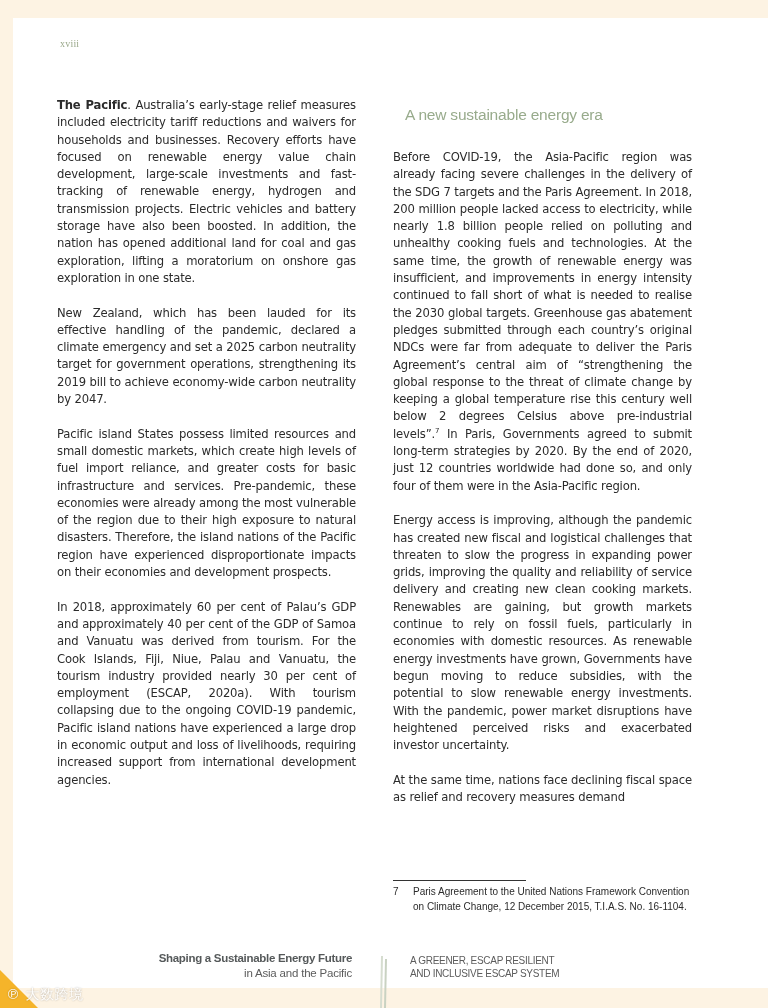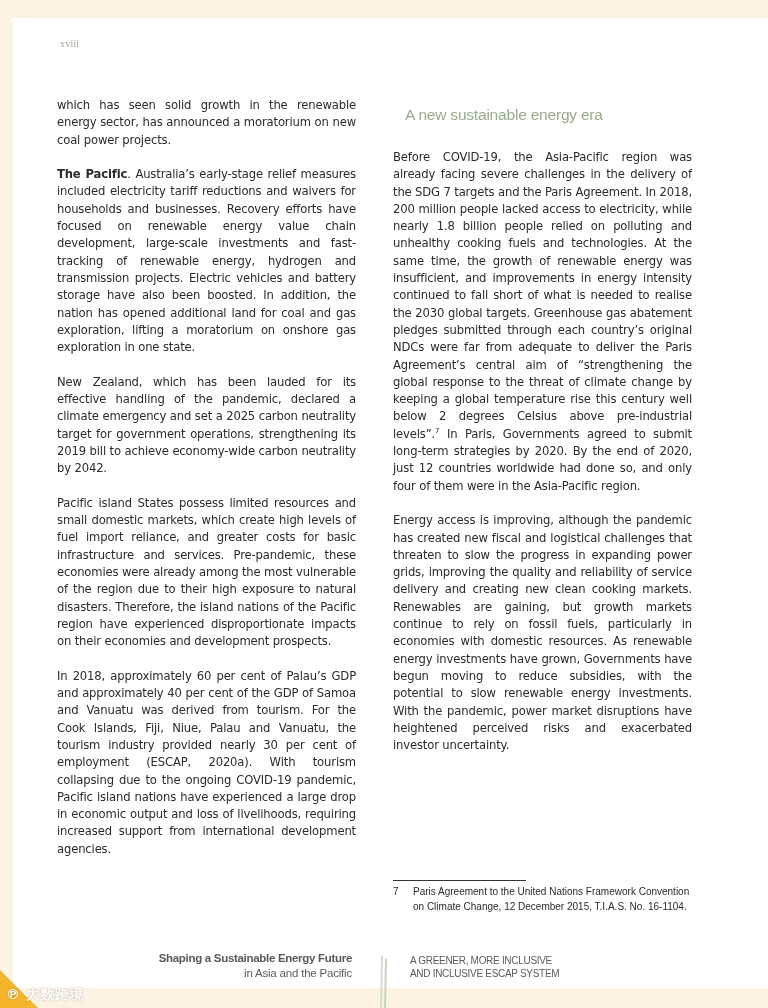--- a/index.html
+++ b/index.html
@@ -60,62 +60,61 @@
   }
   .wm-triangle {
     position: absolute; left: 0; bottom: 0; width: 0; height: 0;
     border-left: 38px solid #f5b42a; border-top: 38px solid transparent;
   }
   .wm-text {
     position: absolute; left: 6px; bottom: 4px; color: #ffffff; font-size: 14px;
     font-family: "DejaVu Sans", sans-serif; opacity: 0.9;
     text-shadow: 0 0 2px rgba(0,0,0,0.35);
     letter-spacing: 0.5px;
-    font-weight: bold;
   }
 </style>
 </head>
 <body>
 
 <div class="page"></div>
 
 <div class="page-number">xviii</div>
 
 <div class="col col-left">
-  <p><span>which has seen solid growth in the renewable energy sector, has announced a moratorium on new coal power projects.</span></p>
   <p><span class="lead">The Pacific</span><span>. Australia’s early-stage relief measures included electricity tariff reductions and waivers for households and businesses. Recovery efforts have focused on renewable energy value chain development, large-scale investments and fast-tracking of renewable energy, hydrogen and transmission projects. Electric vehicles and battery storage have also been boosted. In addition, the nation has opened additional land for coal and gas exploration, lifting a moratorium on onshore gas exploration in one state.</span></p>
-  <p><span>New Zealand, which has been lauded for its effective handling of the pandemic, declared a climate emergency and set a 2025 carbon neutrality target for government operations, strengthening its 2019 bill to achieve economy-wide carbon neutrality by 2042.</span></p>
+  <p><span>New Zealand, which has been lauded for its effective handling of the pandemic, declared a climate emergency and set a 2025 carbon neutrality target for government operations, strengthening its 2019 bill to achieve economy-wide carbon neutrality by 2047.</span></p>
   <p><span>Pacific island States possess limited resources and small domestic markets, which create high levels of fuel import reliance, and greater costs for basic infrastructure and services. Pre-pandemic, these economies were already among the most vulnerable of the region due to their high exposure to natural disasters. Therefore, the island nations of the Pacific region have experienced disproportionate impacts on their economies and development prospects.</span></p>
   <p><span>In 2018, approximately 60 per cent of Palau’s GDP and approximately 40 per cent of the GDP of Samoa and Vanuatu was derived from tourism. For the Cook Islands, Fiji, Niue, Palau and Vanuatu, the tourism industry provided nearly 30 per cent of employment (ESCAP, 2020a). With tourism collapsing due to the ongoing COVID-19 pandemic, Pacific island nations have experienced a large drop in economic output and loss of livelihoods, requiring increased support from international development agencies.</span></p>
 </div>
 
 <h2 class="section-heading">A new sustainable energy era</h2>
 
 <div class="col col-right">
   <p><span>Before COVID-19, the Asia-Pacific region was already facing severe challenges in the delivery of the SDG 7 targets and the Paris Agreement. In 2018, 200 million people lacked access to electricity, while nearly 1.8 billion people relied on polluting and unhealthy cooking fuels and technologies. At the same time, the growth of renewable energy was insufficient, and improvements in energy intensity continued to fall short of what is needed to realise the 2030 global targets. Greenhouse gas abatement pledges submitted through each country’s original NDCs were far from adequate to deliver the Paris Agreement’s central aim of “strengthening the global response to the threat of climate change by keeping a global temperature rise this century well below 2 degrees Celsius above pre-industrial levels”.</span><sup>7</sup><span> In Paris, Governments agreed to submit long-term strategies by 2020. By the end of 2020, just 12 countries worldwide had done so, and only four of them were in the Asia-Pacific region.</span></p>
   <p><span>Energy access is improving, although the pandemic has created new fiscal and logistical challenges that threaten to slow the progress in expanding power grids, improving the quality and reliability of service delivery and creating new clean cooking markets. Renewables are gaining, but growth markets continue to rely on fossil fuels, particularly in economies with domestic resources. As renewable energy investments have grown, Governments have begun moving to reduce subsidies, with the potential to slow renewable energy investments. With the pandemic, power market disruptions have heightened perceived risks and exacerbated investor uncertainty.</span></p>
+  <p><span>At the same time, nations face declining fiscal space as relief and recovery measures demand</span></p>
 </div>
 
 <div class="fn-rule"></div>
 <div class="footnote">
   <span class="fn-num">7</span>
   <span>Paris Agreement to the United Nations Framework Convention on Climate Change, 12 December 2015, T.I.A.S. No. 16-1104.</span>
 </div>
 
 <div class="footer-left">
   <div class="title">Shaping a Sustainable Energy Future</div>
   <div class="subtitle">in Asia and the Pacific</div>
 </div>
 
 <svg class="footer-divider" viewBox="0 0 10 52">
   <line x1="3" y1="0" x2="2" y2="52" stroke="#d6ddd0" stroke-width="2"></line>
   <line x1="7" y1="3" x2="6" y2="52" stroke="#c9d2c2" stroke-width="2"></line>
 </svg>
 
 <div class="footer-right">
-  <div>A GREENER, MORE INCLUSIVE</div>
+  <div>A GREENER, ESCAP RESILIENT</div>
   <div>AND INCLUSIVE ESCAP SYSTEM</div>
 </div>
 
 <div class="watermark">
   <div class="wm-triangle"></div>
   <div class="wm-text"><span>℗ </span><span>大数跨境</span></div>
 </div>
 
 </body></html>

